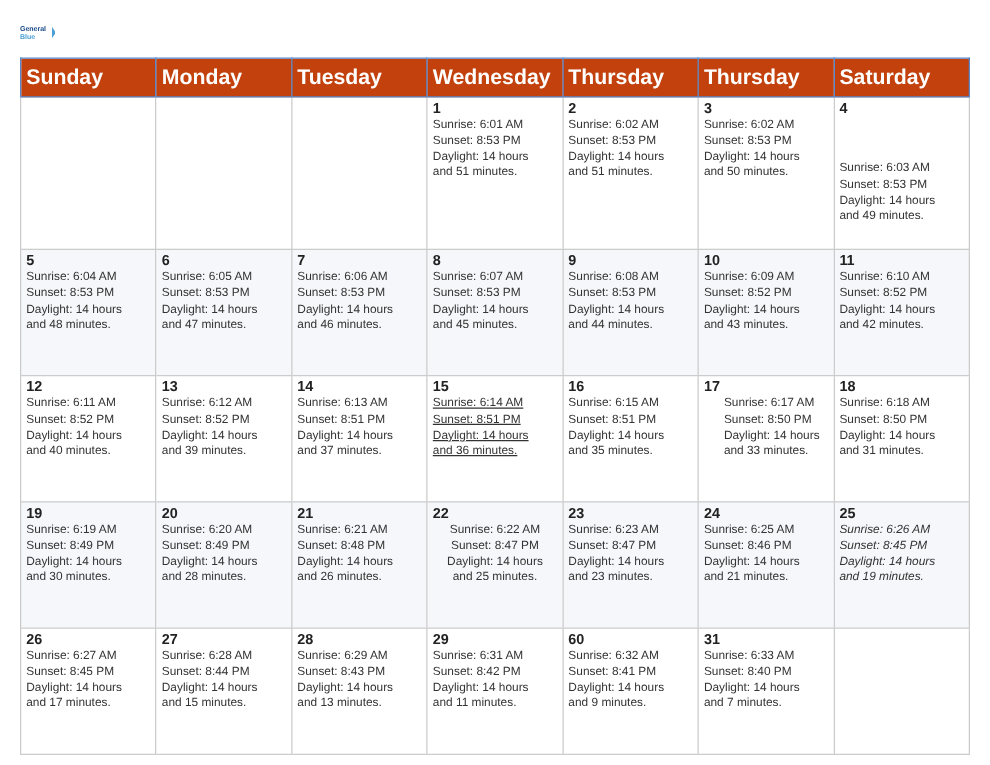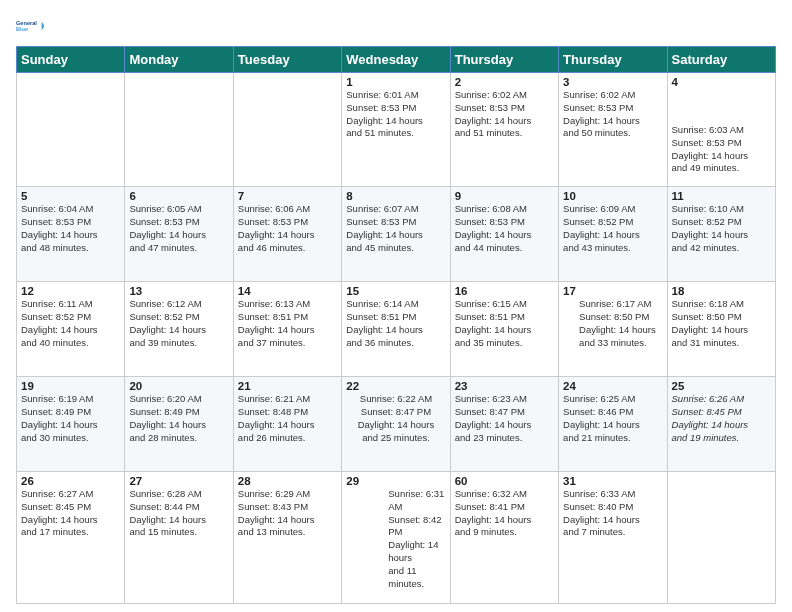--- a/index.html
+++ b/index.html
@@ -46,23 +46,23 @@
       font-weight: bold;
     }
     .calendar {
       flex: 1;
       border: 1px solid #ccc;
       border-collapse: collapse;
       width: 100%;
       table-layout: fixed;
     }
     .calendar th {
-      background: #0f766e;
+      background: #c2410c;
       color: #fff;
-      font-size: 13px;
+      font-size: 17px;
       font-weight: bold;
       padding: 5px 4px;
       border: 1px solid #5588cc;
       text-align: left;
     }
     .calendar td {
       border: 1px solid #ccc;
       vertical-align: top;
       padding: 3px 4px;
       width: 14.28%;
@@ -220,21 +220,21 @@
           </td>
           <td>
             <span class="day-num">14</span>
             <div class="day-info" style="white-space: pre-line;">Sunrise: 6:13 AM
 Sunset: 8:51 PM
 Daylight: 14 hours
 and 37 minutes.</div>
           </td>
           <td>
             <span class="day-num">15</span>
-            <div class="day-info" style="white-space: pre-line;">Sunrise: 6:14 AM
+            <div class="day-info" style="white-space: pre-line; text-decoration: underline;">Sunrise: 6:14 AM
 Sunset: 8:51 PM
 Daylight: 14 hours
 and 36 minutes.</div>
           </td>
           <td>
             <span class="day-num">16</span>
             <div class="day-info" style="white-space: pre-line;">Sunrise: 6:15 AM
 Sunset: 8:51 PM
 Daylight: 14 hours
 and 35 minutes.</div>
@@ -322,21 +322,21 @@
           </td>
           <td>
             <span class="day-num">28</span>
             <div class="day-info" style="white-space: pre-line;">Sunrise: 6:29 AM
 Sunset: 8:43 PM
 Daylight: 14 hours
 and 13 minutes.</div>
           </td>
           <td>
             <span class="day-num">29</span>
-            <div class="day-info" style="white-space: pre-line; margin-left: 42px;">Sunrise: 6:31 AM
+            <div class="day-info" style="white-space: pre-line;">Sunrise: 6:31 AM
 Sunset: 8:42 PM
 Daylight: 14 hours
 and 11 minutes.</div>
           </td>
           <td>
             <span class="day-num">60</span>
             <div class="day-info" style="white-space: pre-line;">Sunrise: 6:32 AM
 Sunset: 8:41 PM
 Daylight: 14 hours
 and 9 minutes.</div>

